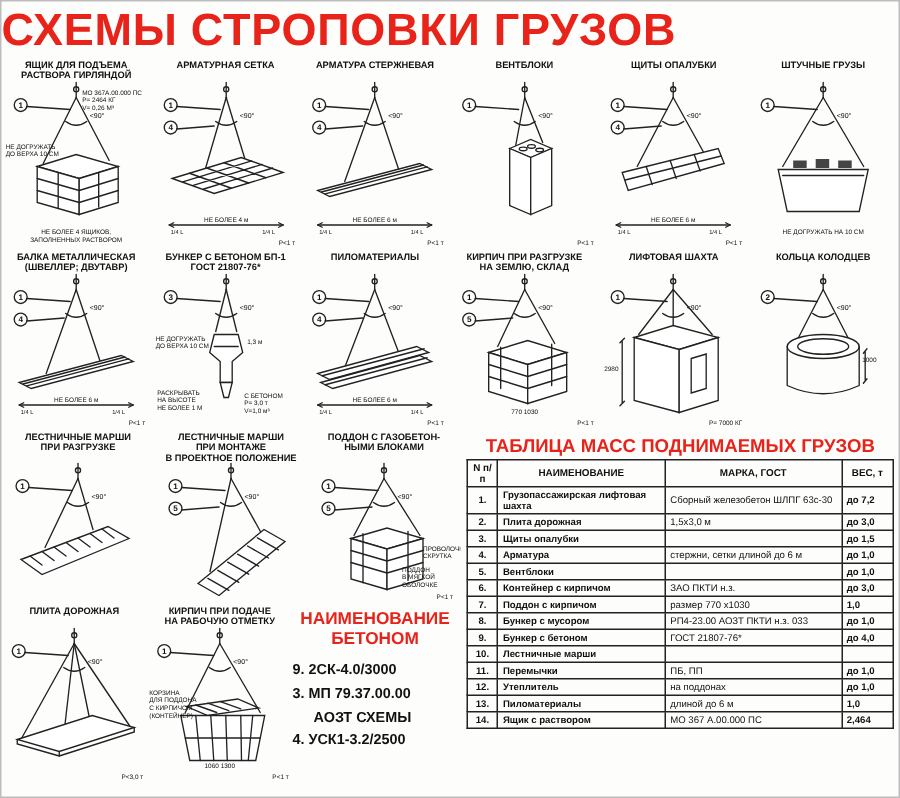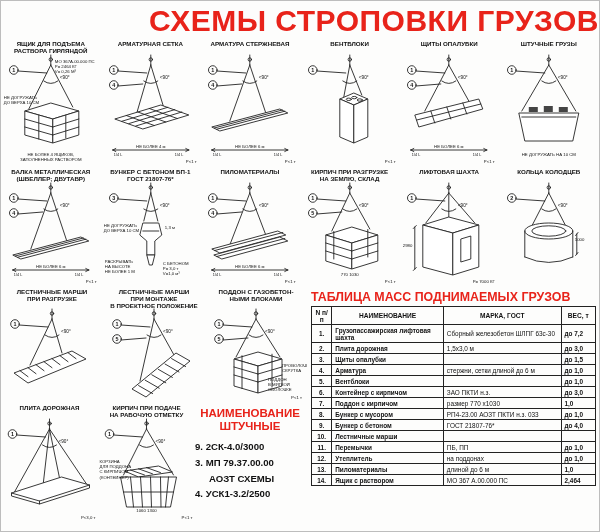--- a/index.html
+++ b/index.html
@@ -1,37 +1,37 @@
 <!DOCTYPE html>
 <html style="--accent: #e8231a;"><head>
 <meta charset="utf-8">
 <style>
   :root { --accent:#e8231a; --ink:#111; }
   * { box-sizing:border-box; margin:0; padding:0; }
   body { font-family:"Liberation Sans", sans-serif; background:#e9e9e9; }
   .poster { position:relative; width:600px; height:532px; background:#fdfdfc;
             border:1px solid #bdbdbd; overflow:hidden; }
-  .main-title { height:38px; line-height:40px; text-align:right; color:var(--accent);
+  .main-title { height:38px; line-height:40px; text-align:left; color:var(--accent);
                 font-size:30px; font-weight:800; letter-spacing:.5px; }
   .drow { display:flex; align-items:flex-start; }
   #row1,#row2 { width:598px; }
   .bottom { display:flex; }
   .bottom-left { width:308px; }
   .bottom-right { flex:1; padding:0 3px 0 2px; }
   .cell { position:relative; flex:0 0 auto; }
   .dtitle { font-size:6.2px; font-weight:bold; text-align:center; line-height:1.12;
             color:var(--ink); padding-top:2px; }
   svg text { font-family:"Liberation Sans", sans-serif; fill:#111; }
   .ln { stroke:#222; fill:none; stroke-width:.9; stroke-linecap:round; }
   .f  { stroke:#222; fill:#fff; stroke-width:.9; }
   .blob { fill:#444; stroke:none; }
   .t38 { font-size:3.8px; } .t42 { font-size:4.3px; } .t45 { font-size:4.7px; }
   .t5b { font-size:5.4px; font-weight:bold; }
   .table-title { color:var(--accent); font-weight:800; font-size:12.4px;
-                 margin:3px 0 2px; white-space:nowrap; }
+                 text-align:center; margin:3px 0 2px; white-space:nowrap; }
   table { width:100%; border-collapse:collapse; border:1.6px solid #222; }
   th,td { border:1px solid #222; font-size:6.4px; padding:1.5px 3px; vertical-align:middle; color:var(--ink); }
   th { font-weight:bold; text-align:center; font-size:6.6px; }
   td.c0 { text-align:center; width:20px; font-weight:bold; }
   td.c1 { width:110px; font-weight:bold; }
   td.c2 { width:116px; }
   td.c3 { width:34px; font-weight:bold; }
   .slings { order:2; width:110px; padding-top:4px; }
   .slings-head { color:var(--accent); font-weight:800; font-size:11.5px;
                  text-align:center; line-height:1.15; margin-bottom:6px; }
@@ -342,21 +342,21 @@
               <text x="74" y="60" text-anchor="start" class="t42">ПРОВОЛОЧНАЯ</text>
               <text x="74" y="65.2" text-anchor="start" class="t42">СКРУТКА</text>
               <text x="60" y="74" text-anchor="start" class="t42">ПОДДОН</text>
               <text x="60" y="79.2" text-anchor="start" class="t42">В МЯГКОЙ</text>
               <text x="60" y="84.4" text-anchor="start" class="t42">ОБОЛОЧКЕ</text>
               <text x="94" y="92" text-anchor="end" class="t42">Р&lt;1 т</text>
             </svg></div>
         </div>
       <div class="drow" id="row4">
         <div class="slings">
-          <div class="slings-head"><span>НАИМЕНОВАНИЕ</span><br><span>ШТУЧНЫЕ</span></div>
+          <div class="slings-head"><span>НАИМЕНОВАНИЕ</span><br><span>БЕТОНОМ</span></div>
           <div id="sling-items">
               <div class="sling-item">9. 2СК-4.0/3000</div>
               <div class="sling-item">3. МП 79.37.00.00</div>
               <div class="sling-item cont">АОЗТ СХЕМЫ</div>
               <div class="sling-item">4. УСК1-3.2/2500</div>
             </div>
         </div>
       <div class="cell" style="width: 97px; height: 120px;"><div class="dtitle" style="height:14px">ПЛИТА ДОРОЖНАЯ</div><svg width="97" height="104" viewBox="0 0 96 104">
               <path class="ln" d="M48,2 L48,12"></path>
               <circle class="ln" cx="48" cy="6.5" r="1.7"></circle>

